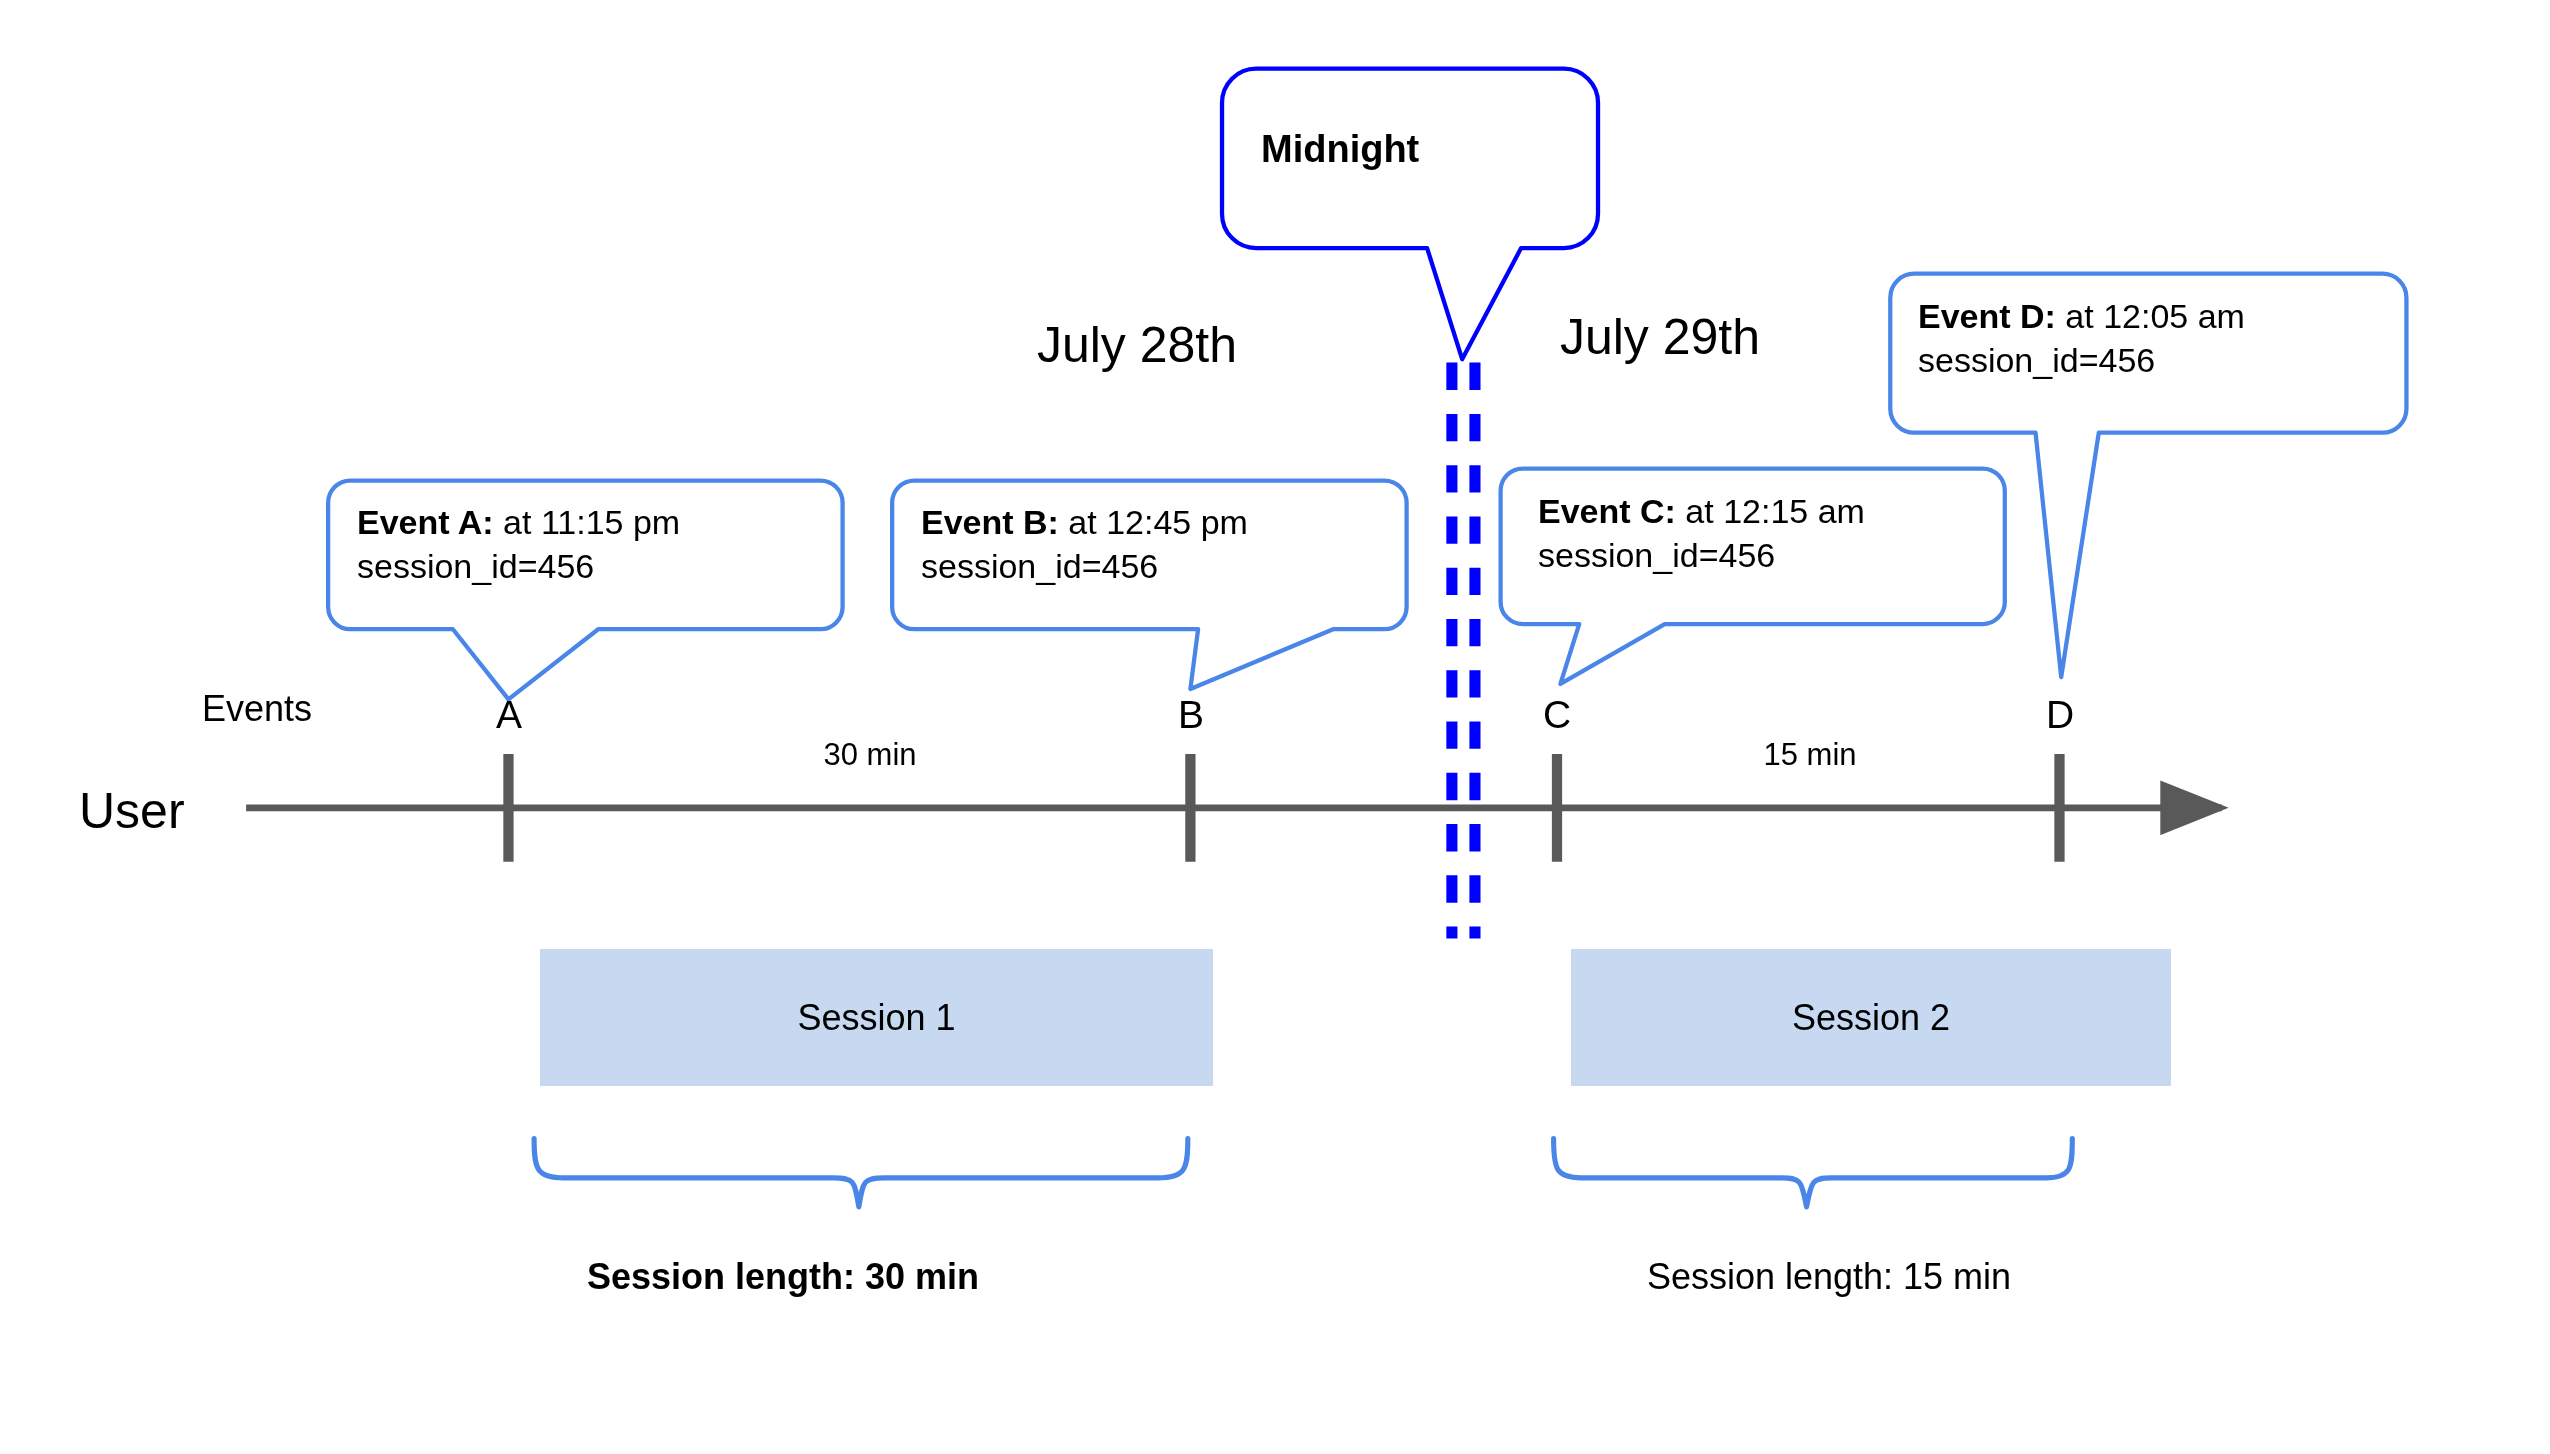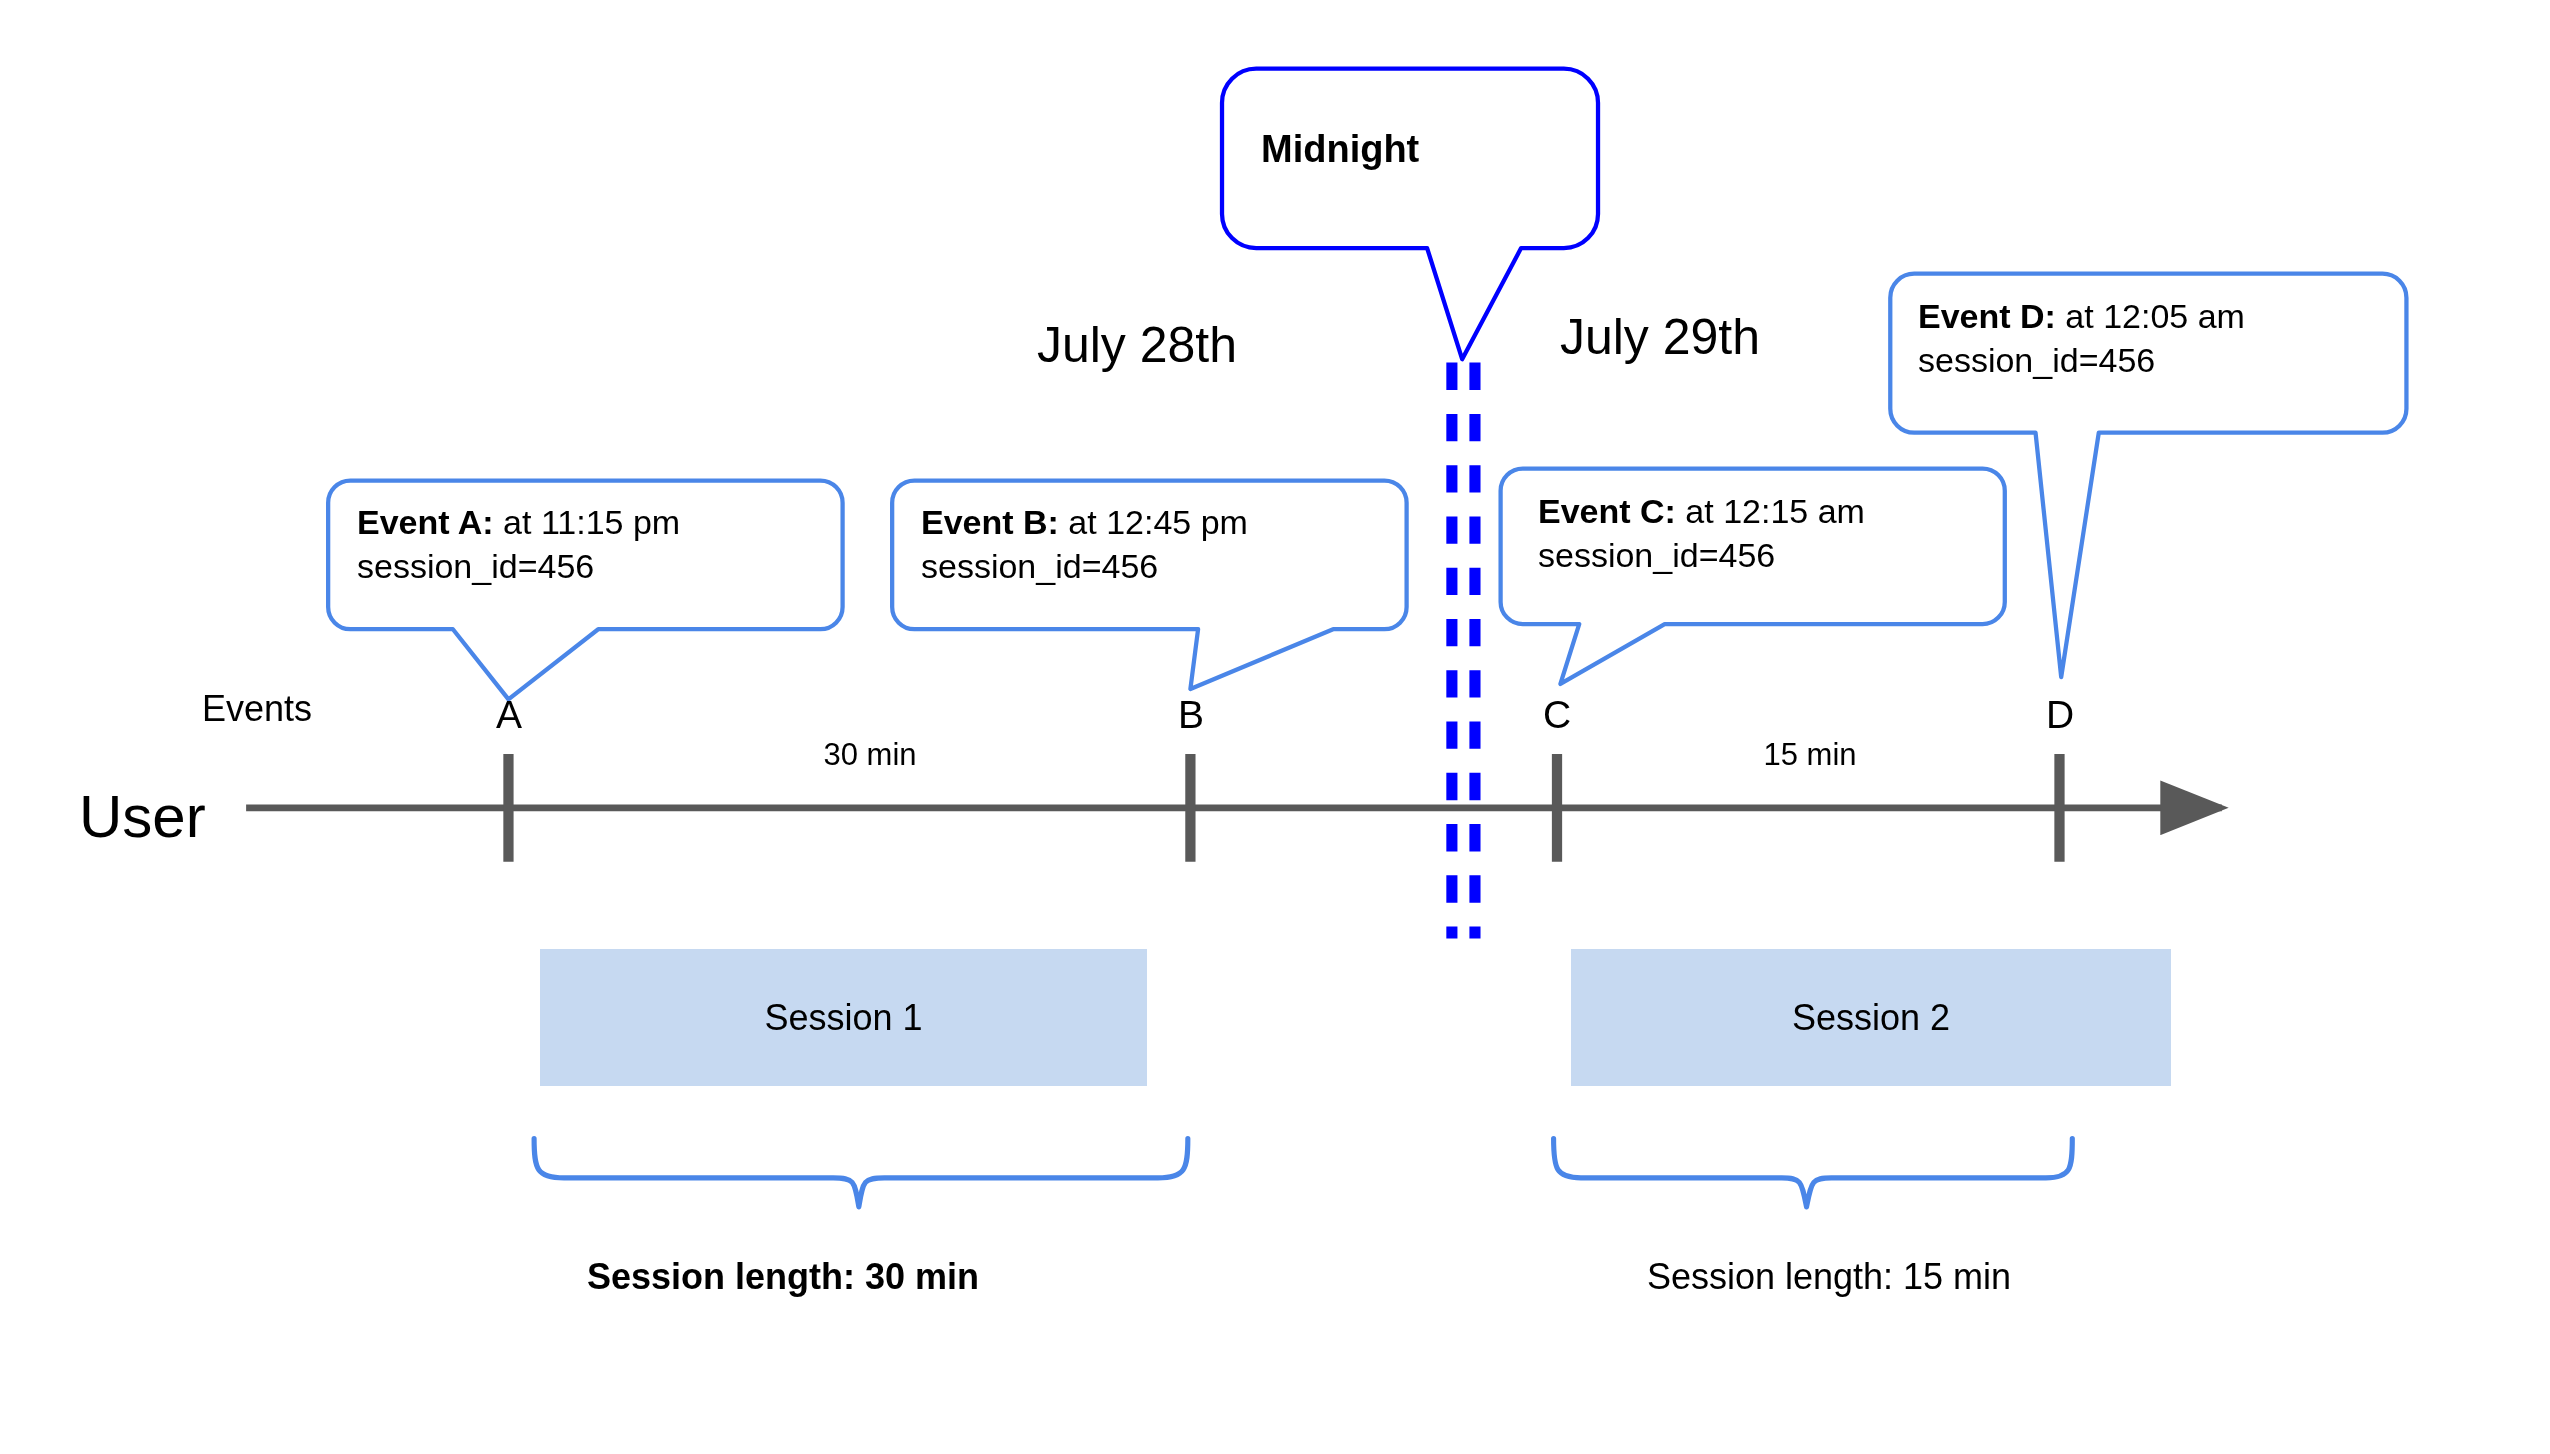--- a/index.html
+++ b/index.html
@@ -22,21 +22,21 @@
     height:1455px;
   }
   .txt{
     position:absolute;
     white-space:nowrap;
     line-height:1.18;
   }
   
   .lbl-user{
     left:79px; top:782px;
-    font-size:60px;
+    font-size:50px;
     color:#000;
   }
   .lbl-events{
     left:202px; top:688px;
     font-size:36px;
     color:#000;
   }
   
   .tick-letter{
     font-size:39px;
@@ -217,21 +217,21 @@
   <div class="txt tick-letter" style="left:1191px; top:692px;">B</div>
 
   <div class="txt tick-letter" style="left:1557px; top:692px;">C</div>
 
   <div class="txt tick-letter" style="left:2060px; top:692px;">D</div>
 
   <div class="txt dur-label" style="left:870px; top:737px;">30 min</div>
 
   <div class="txt dur-label" style="left:1810px; top:737px;">15 min</div>
 
-  <div class="session-box" style="left:540px; top:949px; width:607px; height:137px;">
+  <div class="session-box" style="left:540px; top:949px; width:673px; height:137px;">
     <span>Session 1</span>
   </div>
 
   <div class="session-box" style="left:1571px; top:949px; width:600px; height:137px;">
     <span>Session 2</span>
   </div>
 
   <div class="txt len-label" style="left:783px; top:1256px;font-weight:bold;">Session length: 30 min</div>
 
   <div class="txt len-label" style="left:1829px; top:1256px;">Session length: 15 min</div>

